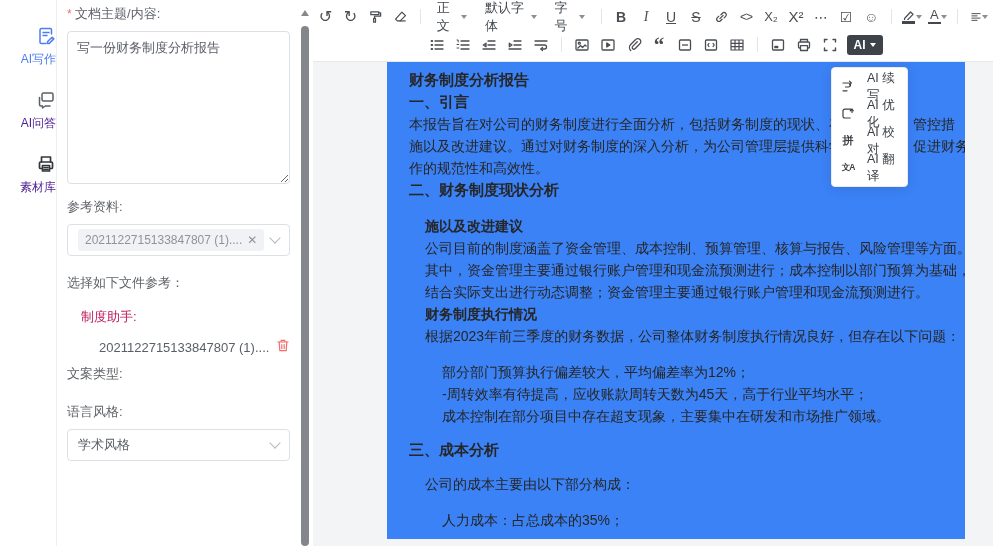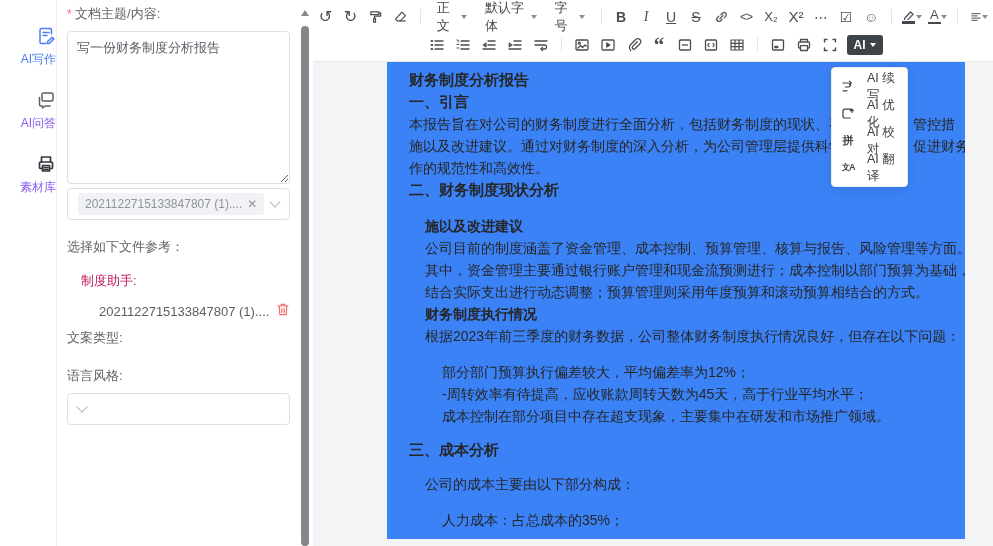--- a/index.html
+++ b/index.html
@@ -4,21 +4,21 @@
 <style>
   * { margin:0; padding:0; box-sizing:border-box; }
   html,body { width:993px; height:546px; overflow:hidden; background:#fff;
     font-family:"Liberation Sans","DejaVu Sans",sans-serif; }
 
   
   .nav-rail { position:absolute; left:0; top:0; width:57px; height:546px;
     background:#fff; border-right:1px solid #eceef2; z-index:5; }
   .nav-item { width:100%; text-align:right; cursor:pointer; }
   .nav-item .nv-ico { display:block; margin:0 auto 1px; }
-  .nav-label { font-size:12px; color:#8b5cf6; display:block; }
+  .nav-label { font-size:12px; color:#4c1d95; display:block; }
   .nav-item.active .nav-label { color:#4d7df2; }
 
   
   .form-panel { position:absolute; left:58px; top:0; width:240px; height:546px;
     background:#fff; padding:5px 8px 0 9px; }
   .f-label { font-size:13px; color:#5f6368; margin:14px 0 8px; }
   .f-label:first-child { margin-top:0; }
   .req:before { content:"* "; color:#f56c6c; font-size:12px; }
   .f-textarea { width:100%; height:153px; resize:vertical; border:1px solid #dcdfe6;
     border-radius:4px; padding:7px 9px; font-size:13px; color:#5a5e66;
@@ -124,20 +124,21 @@
       </svg>
     </span>
     <span class="nav-label">素材库</span>
   </div>
 </div>
 
 <div class="form-panel">
   <div class="f-label req">文档主题/内容:</div>
   <textarea class="f-textarea" style="">写一份财务制度分析报告</textarea>
 
+  <div class="f-label" style="margin-top:10px">参考资料:</div>
   <div class="f-select">
     <span class="chip">
       <span>2021122715133847807 (1)....</span>
       <span class="chip-x">✕</span>
     </span>
     <span class="grow"></span>
     <span class="chev"></span>
   </div>
 
   <div class="f-label" style="margin-top:18px">选择如下文件参考：</div>
@@ -150,20 +151,21 @@
         <path d="M3.2 4l.6 8.6h6.4l.6-8.6"></path>
         <path d="M5.8 6.5v4M8.2 6.5v4"></path>
       </svg>
     </span>
   </div>
 
   <div class="f-label" style="margin-top:8px">文案类型:</div>
 
   <div class="f-label" style="margin-top:20px">语言风格:</div>
   <div class="f-select">
+    <span class="grow">学术风格</span>
     <span class="chev"></span>
   </div>
 
   
 
   
 </div>
 
 <div class="p-scroll">
   <div class="up"></div>
@@ -347,21 +349,21 @@
         <div class="d-title">财务制度分析报告</div>
         <div class="d-h1">一、引言</div>
         <div>本报告旨在对公司的财务制度进行全面分析，包括财务制度的现状、存在的问题、管控措</div>
         <div>施以及改进建议。通过对财务制度的深入分析，为公司管理层提供科学决策依据，促进财务运</div>
         <div>作的规范性和高效性。</div>
         <div class="d-h1">二、财务制度现状分析</div>
         <div class="gap14"></div>
         <div class="d-sub">施以及改进建议</div>
         <div class="d-subtext">公司目前的制度涵盖了资金管理、成本控制、预算管理、核算与报告、风险管理等方面。</div>
         <div class="d-subtext">其中，资金管理主要通过银行账户管理和现金流预测进行；成本控制以部门预算为基础，</div>
-        <div class="d-subtext">结合实际支出进行动态调整；预算管理则采用年度预算和滚动预算相结合的方式。</div>
+        <div class="d-subtext">结合实际支出进行动态调整；资金管理主要通过银行账户管理和现金流预测进行。</div>
         <div class="d-sub">财务制度执行情况</div>
         <div class="d-subtext">根据2023年前三季度的财务数据，公司整体财务制度执行情况良好，但存在以下问题：</div>
         <div class="gap14"></div>
         <div class="d-item">部分部门预算执行偏差较大，平均偏差率为12%；</div>
         <div class="d-item">-周转效率有待提高，应收账款周转天数为45天，高于行业平均水平；</div>
         <div class="d-item">成本控制在部分项目中存在超支现象，主要集中在研发和市场推广领域。</div>
         <div class="gap12"></div>
         <div class="d-h1">三、成本分析</div>
         <div class="gap12"></div>
         <div class="d-subtext">公司的成本主要由以下部分构成：</div>

